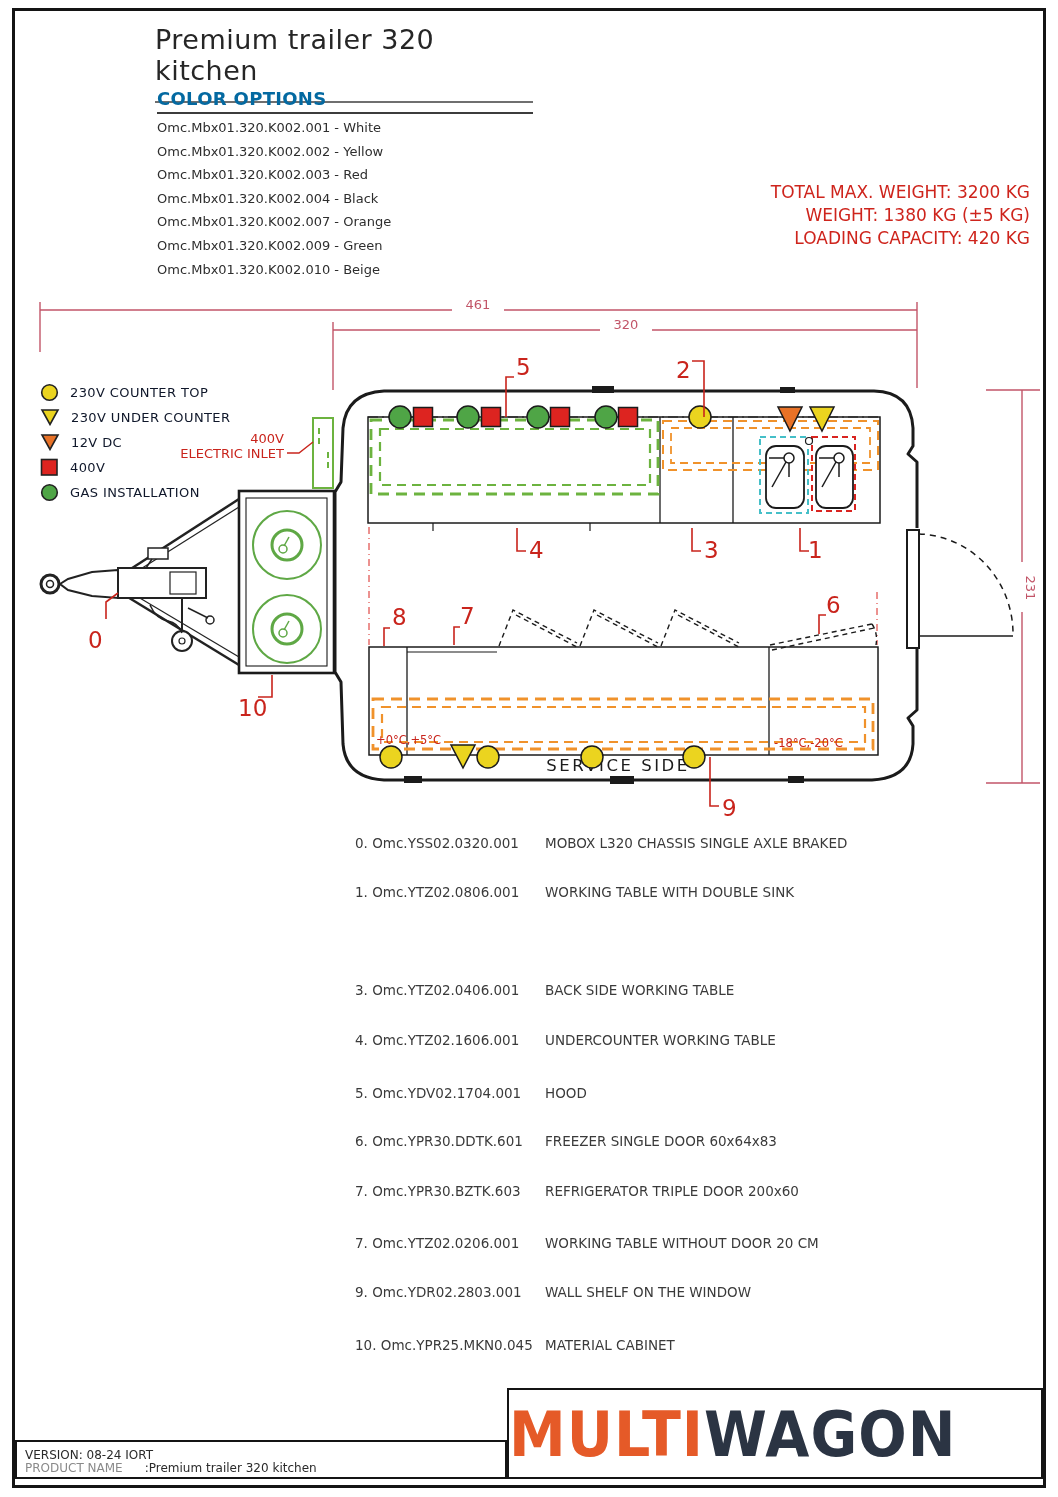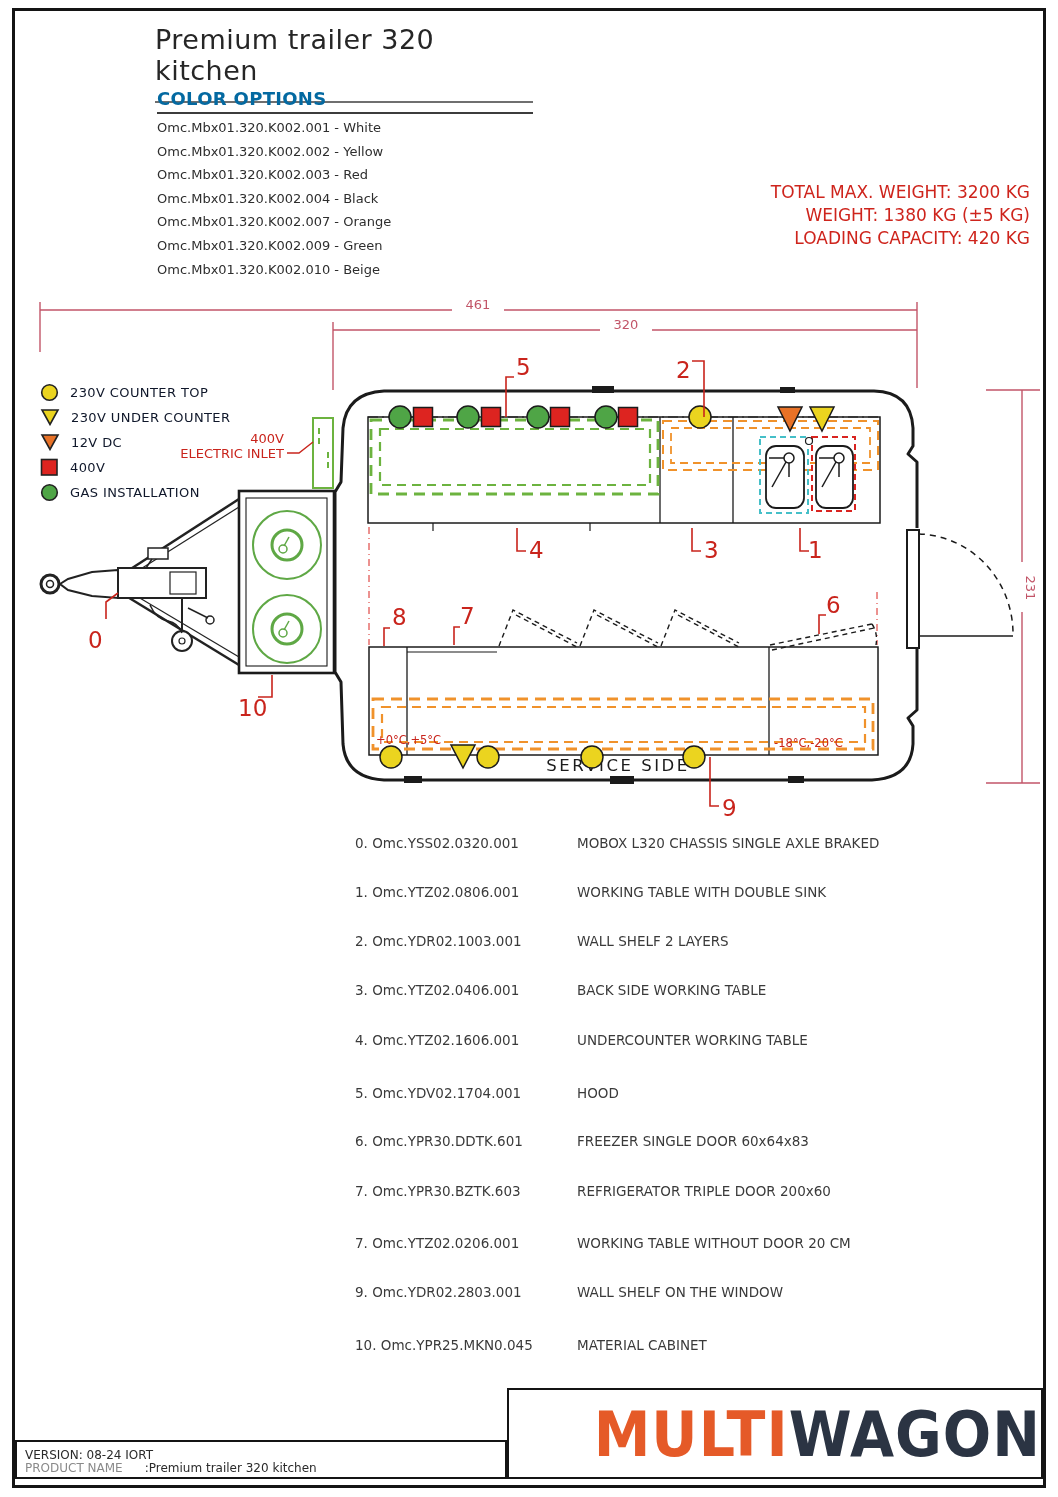--- a/index.html
+++ b/index.html
@@ -22,31 +22,31 @@
   .legend{position:absolute;left:40px;top:383px;}
   .legend .row{display:flex;align-items:center;gap:11px;margin-bottom:7px;height:18px;}
   .legend .lbl{font-size:13px;color:#0f172a;letter-spacing:.4px;}
 
   .inlet-label{position:absolute;left:148px;top:431px;width:136px;text-align:right;
                color:#C9241C;font-size:13px;line-height:15px;font-weight:500;}
 
   
   .part-row{position:absolute;left:355px;width:620px;font-size:13.5px;color:#3a3a3a;}
   .part-row .code{display:inline-block;width:190px;}
-  .part-row .desc{display:inline-block;margin-left:32px;}
+  .part-row .desc{display:inline-block;}
 
   
   .ver-box{position:absolute;left:15px;top:1440px;width:492px;height:30px;border:2px solid #141414;
            background:#fff;font-size:12px;color:#2a2a2a;display:flex;align-items:center;padding-left:8px;box-sizing:border-box;}
   .prod-box{position:absolute;left:15px;top:1459px;width:492px;height:20px;border:2px solid #141414;border-top:none;
            background:#fff;font-size:12px;display:flex;align-items:center;padding-left:8px;box-sizing:border-box;gap:16px;}
   .prod-box .plbl{color:#8a8a8a;margin-right:6px;}
   .prod-box .pval{color:#2a2a2a;}
   .logo-box{position:absolute;left:507px;top:1388px;width:536px;height:91px;border:2px solid #141414;
-            background:#fff;display:flex;align-items:center;justify-content:flex-end;box-sizing:border-box;}
+            background:#fff;display:flex;align-items:center;justify-content:flex-start;box-sizing:border-box;}
   .logo{font-size:57px;font-weight:bold;letter-spacing:1px;transform:scaleY(1.08);white-space:nowrap;}
   .logo .multi{color:#E55A28;}
   .logo .wagon{color:#2B3443;}
 
   
   .drawing{position:absolute;left:0;top:285px;}
   svg text{font-family:"DejaVu Sans","Liberation Sans",sans-serif;}
   .callout-num{font-size:23px;fill:#C9241C;}
   .dim-text{font-size:13px;fill:#C25568;}
   .temp-text{font-size:11.5px;fill:#C9241C;font-weight:500;}
@@ -310,21 +310,20 @@
     <text class="callout-num" x="516" y="375">5</text>
     <text class="callout-num" x="826" y="613">6</text>
     <text class="callout-num" x="460" y="624">7</text>
     <text class="callout-num" x="392" y="625">8</text>
     <text class="callout-num" x="722" y="816">9</text>
     <text class="callout-num" x="238" y="716">10</text>
   </svg>
 
   <div class="part-row" style="top:835px"><span class="code">0. Omc.YSS02.0320.001</span><span class="desc">MOBOX L320 CHASSIS SINGLE AXLE BRAKED</span></div>
   <div class="part-row" style="top:884px"><span class="code">1. Omc.YTZ02.0806.001</span><span class="desc">WORKING TABLE WITH DOUBLE SINK</span></div>
-  <div class="part-row" style="top:933px"><span class="code">2. Omc.YDR02.1003.001</span><span class="desc">WALL SHELF 2 LAYERS</span></div>
   <div class="part-row" style="top:982px"><span class="code">3. Omc.YTZ02.0406.001</span><span class="desc">BACK SIDE WORKING TABLE</span></div>
   <div class="part-row" style="top:1032px"><span class="code">4. Omc.YTZ02.1606.001</span><span class="desc">UNDERCOUNTER WORKING TABLE</span></div>
   <div class="part-row" style="top:1085px"><span class="code">5. Omc.YDV02.1704.001</span><span class="desc">HOOD</span></div>
   <div class="part-row" style="top:1133px"><span class="code">6. Omc.YPR30.DDTK.601</span><span class="desc">FREEZER SINGLE DOOR 60x64x83</span></div>
   <div class="part-row" style="top:1183px"><span class="code">7. Omc.YPR30.BZTK.603</span><span class="desc">REFRIGERATOR TRIPLE DOOR 200x60</span></div>
   <div class="part-row" style="top:1235px"><span class="code">7. Omc.YTZ02.0206.001</span><span class="desc">WORKING TABLE WITHOUT DOOR 20 CM</span></div>
   <div class="part-row" style="top:1284px"><span class="code">9. Omc.YDR02.2803.001</span><span class="desc">WALL SHELF ON THE WINDOW</span></div>
   <div class="part-row" style="top:1337px"><span class="code">10. Omc.YPR25.MKN0.045</span><span class="desc">MATERIAL CABINET</span></div>
 
   <div class="ver-box">

